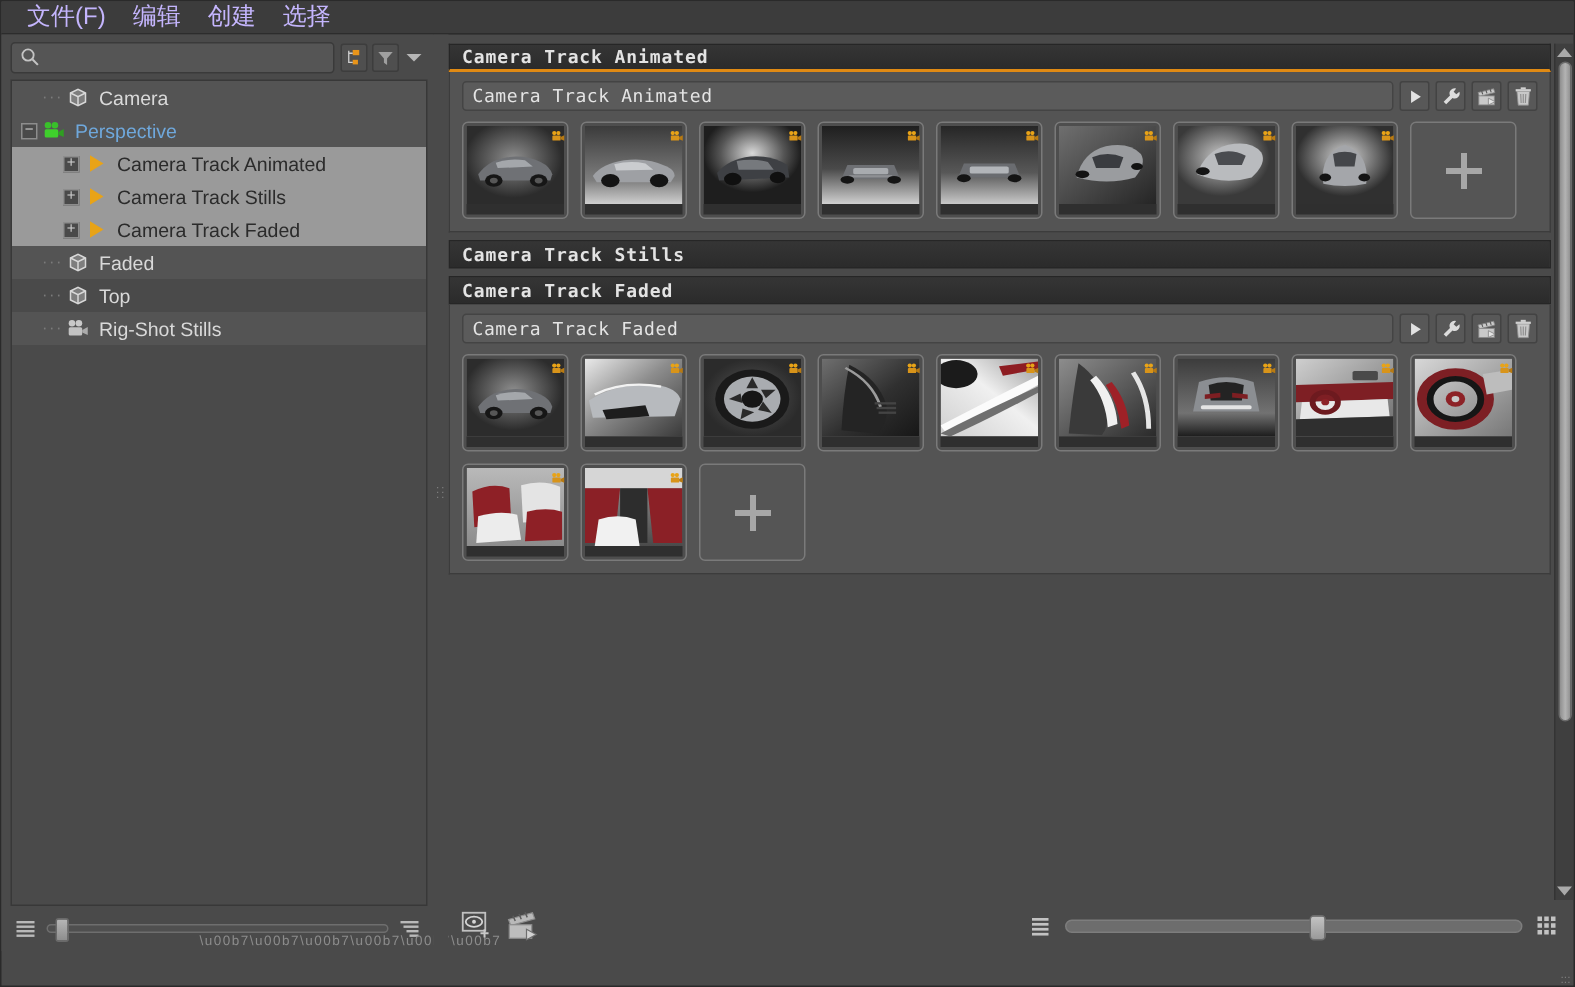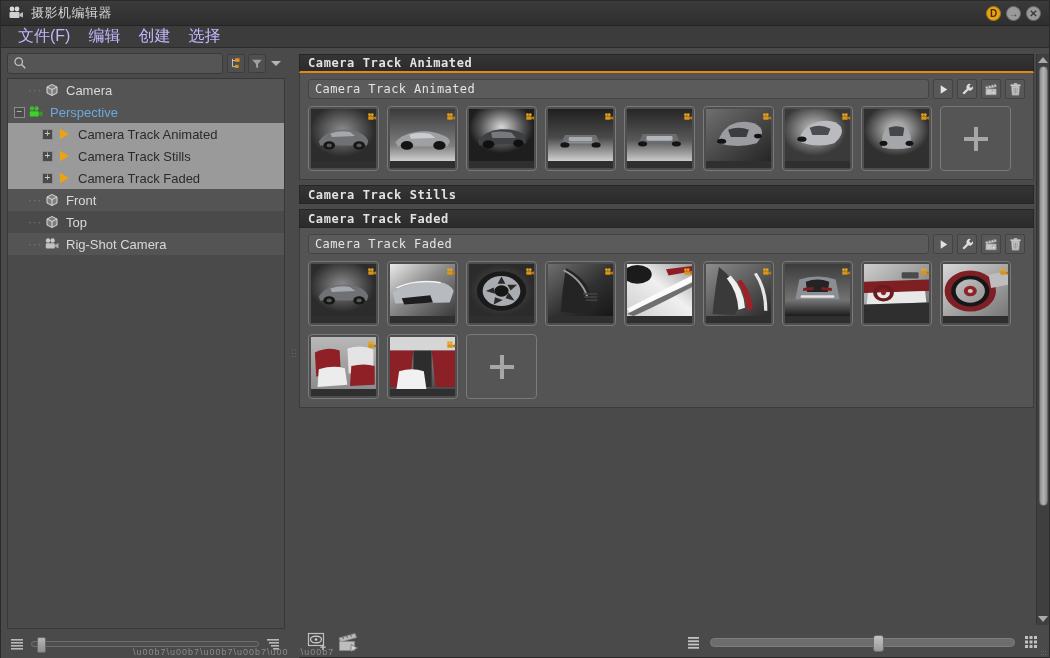--- a/index.html
+++ b/index.html
@@ -194,36 +194,20 @@
     background: linear-gradient(90deg,#8f8f8f,#b3b3b3,#8f8f8f);
     border: 1px solid #6a6a6a;
   }
   .resize-grip { position: absolute; right: 2px; bottom: 2px; color: #7e7e7e; font-size: 8px; line-height:4px;}
 </style>
 </head>
 <body>
 
 <div id="app">
 
-  <div class="titlebar">
-    <span class="ico">
-      <svg viewBox="0 0 16 16" width="16" height="16">
-        <circle cx="4" cy="4" r="2.4" fill="#d8d8d8"></circle>
-          <circle cx="9" cy="4" r="2.4" fill="#d8d8d8"></circle>
-        <rect x="1.5" y="7" width="10" height="6" rx="1" fill="#d0d0d0"></rect>
-        <path d="M11.5 9 L15 7 L15 12.5 L11.5 11 Z" fill="#bbb"></path>
-      </svg>
-    </span>
-    <span class="title-text">摄影机编辑器</span>
-    <span class="win-btns">
-      <span class="win-btn accent">D</span>
-      <span class="win-btn">→</span>
-      <span class="win-btn">✕</span>
-    </span>
-  </div>
 
   <div class="menubar">
     <span class="menu-item">文件(F)</span>
     <span class="menu-item">编辑</span>
     <span class="menu-item">创建</span>
     <span class="menu-item">选择</span>
   </div>
 
   <div class="body">
 
@@ -297,39 +281,39 @@
                 <path d="M4 2.5 L13 8 L4 13.5 Z" fill="#e8a317"></path>
               </svg></span>
             <span class="lbl">Camera Track Faded</span>
           </div>
           <div class="tree-row alt" style="padding-left: 20px;">
             <span class="guide" style="margin-right: 2px;">···</span>
             <span class="ico"><svg viewBox="0 0 16 16" width="16" height="16">
                 <path d="M3 5 L8 2.5 L13 5 L13 11 L8 13.5 L3 11 Z" fill="#7e7e7e" stroke="#d9d9d9" stroke-width="1"></path>
                 <path d="M3 5 L8 7.5 L13 5 M8 7.5 L8 13.5" fill="none" stroke="#d9d9d9" stroke-width="1"></path>
               </svg></span>
-            <span class="lbl">Front</span>
+            <span class="lbl">Faded</span>
           </div>
           <div class="tree-row " style="padding-left: 20px;">
             <span class="guide" style="margin-right: 2px;">···</span>
             <span class="ico"><svg viewBox="0 0 16 16" width="16" height="16">
                 <path d="M3 5 L8 2.5 L13 5 L13 11 L8 13.5 L3 11 Z" fill="#7e7e7e" stroke="#d9d9d9" stroke-width="1"></path>
                 <path d="M3 5 L8 7.5 L13 5 M8 7.5 L8 13.5" fill="none" stroke="#d9d9d9" stroke-width="1"></path>
               </svg></span>
             <span class="lbl">Top</span>
           </div>
           <div class="tree-row alt" style="padding-left: 20px;">
             <span class="guide" style="margin-right: 2px;">···</span>
             <span class="ico"><svg viewBox="0 0 16 16" width="16" height="16">
                 <circle cx="4" cy="4.5" r="2.2" fill="#c9c9c9"></circle>
                 <circle cx="8.6" cy="4.5" r="2.2" fill="#c9c9c9"></circle>
                 <rect x="1.8" y="7.2" width="9" height="5.4" rx="1" fill="#c2c2c2"></rect>
                 <path d="M10.8 9 L14.5 7 L14.5 12.4 L10.8 10.6 Z" fill="#ababab"></path>
               </svg></span>
-            <span class="lbl">Rig-Shot Camera</span>
+            <span class="lbl">Rig-Shot Stills</span>
           </div>
         </div>
 
       <div class="left-bottom">
         <span class="ico">
           <svg viewBox="0 0 16 16" width="16" height="16">
             <rect x="2" y="3" width="12" height="1.6" fill="#b9b9b9"></rect>
             <rect x="2" y="6" width="12" height="1.6" fill="#b9b9b9"></rect>
             <rect x="2" y="9" width="12" height="1.6" fill="#b9b9b9"></rect>
             <rect x="2" y="12" width="12" height="1.6" fill="#b9b9b9"></rect>

